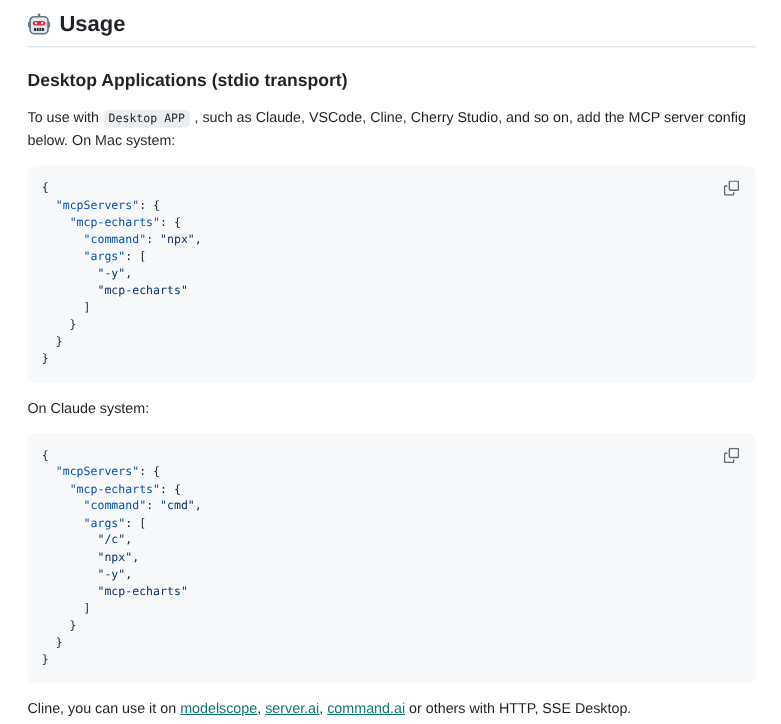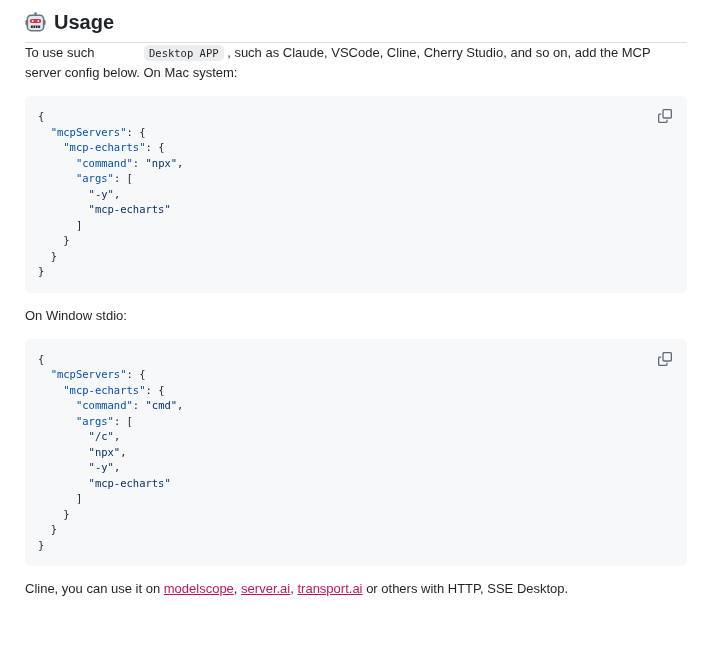--- a/index.html
+++ b/index.html
@@ -27,21 +27,20 @@
 
   p { font-size: 13px; line-height: 20px; margin-bottom: 13px; }
 
   code.inline-code {
     font-family: "DejaVu Sans Mono", monospace;
     font-size: 10.5px;
     background: rgba(175,184,193,0.25);
     padding: 2px 5px;
     border-radius: 5px;
     white-space: nowrap;
-    margin-left: 46px;
   }
 
   .codeblock {
     position: relative;
     background: #f6f8fa;
     border-radius: 6px;
     margin-bottom: 13px;
   }
   pre.code {
     padding: 13px;
@@ -57,21 +56,21 @@
 
   .copy-btn {
     position: absolute; top: 7px; right: 9px;
     width: 26px; height: 26px;
     background: transparent; border: none; border-radius: 4px;
     display: flex; align-items: center; justify-content: center;
     cursor: pointer;
   }
   .copy-btn svg { fill: #636c76; }
 
-  a.md-link { color: #be185d; text-decoration: underline; cursor: pointer; }
+  a.md-link { color: #0f766e; text-decoration: underline; cursor: pointer; }
   .footer-p { margin-bottom: 0; }
 </style>
 </head>
 <body>
 
 <div class="page">
 
   <h2 class="usage-h">
     <span class="emoji">
       <svg viewBox="0 0 36 36" width="21" height="21" aria-hidden="true">
@@ -85,44 +84,45 @@
         <circle cx="22.8" cy="15.5" r="1.7" fill="#ffffff"></circle>
         <rect x="10" y="23" width="16" height="4.6" rx="1.2" fill="#292f33"></rect>
         <line x1="14" y1="23" x2="14" y2="27.6" stroke="#e1e8ed" stroke-width="1.1"></line>
         <line x1="18" y1="23" x2="18" y2="27.6" stroke="#e1e8ed" stroke-width="1.1"></line>
         <line x1="22" y1="23" x2="22" y2="27.6" stroke="#e1e8ed" stroke-width="1.1"></line>
       </svg>
     </span>
     <span>Usage</span>
   </h2>
 
+  <h3 class="section-h">Desktop Applications (stdio transport)</h3>
 
-  <p><span>To use such </span><code class="inline-code">Desktop APP</code><span> , such as Claude, VSCode, Cline, Cherry Studio, and so on, add the MCP server config below. On Mac system:</span></p>
+  <p><span>To use with </span><code class="inline-code">Desktop APP</code><span> , such as Claude, VSCode, Cline, Cherry Studio, and so on, add the MCP server config below. On Mac system:</span></p>
 
   <div class="codeblock">
     <pre class="code"><div class="code-line"><span class="tok-pun">{</span></div><div class="code-line"><span class="tok-pun">  </span><span class="tok-key">"mcpServers"</span><span class="tok-pun">: {</span></div><div class="code-line"><span class="tok-pun">    </span><span class="tok-key">"mcp-echarts"</span><span class="tok-pun">: {</span></div><div class="code-line"><span class="tok-pun">      </span><span class="tok-key">"command"</span><span class="tok-pun">: </span><span class="tok-str">"npx"</span><span class="tok-pun">,</span></div><div class="code-line"><span class="tok-pun">      </span><span class="tok-key">"args"</span><span class="tok-pun">: [</span></div><div class="code-line"><span class="tok-pun">        </span><span class="tok-str">"-y"</span><span class="tok-pun">,</span></div><div class="code-line"><span class="tok-pun">        </span><span class="tok-str">"mcp-echarts"</span></div><div class="code-line"><span class="tok-pun">      ]</span></div><div class="code-line"><span class="tok-pun">    }</span></div><div class="code-line"><span class="tok-pun">  }</span></div><div class="code-line"><span class="tok-pun">}</span></div></pre>
     <button class="copy-btn">
       <span style="display:inline-flex">
         <svg viewBox="0 0 16 16" width="14" height="14" aria-hidden="true">
           <path d="M0 6.75C0 5.784.784 5 1.75 5h1.5a.75.75 0 0 1 0 1.5h-1.5a.25.25 0 0 0-.25.25v7.5c0 .138.112.25.25.25h7.5a.25.25 0 0 0 .25-.25v-1.5a.75.75 0 0 1 1.5 0v1.5A1.75 1.75 0 0 1 9.25 16h-7.5A1.75 1.75 0 0 1 0 14.25Z"></path>
           <path d="M5 1.75C5 .784 5.784 0 6.75 0h7.5C15.216 0 16 .784 16 1.75v7.5A1.75 1.75 0 0 1 14.25 11h-7.5A1.75 1.75 0 0 1 5 9.25Zm1.75-.25a.25.25 0 0 0-.25.25v7.5c0 .138.112.25.25.25h7.5a.25.25 0 0 0 .25-.25v-7.5a.25.25 0 0 0-.25-.25Z"></path>
         </svg>
       </span>
     </button>
   </div>
 
-  <p>On Window stdio:</p>
+  <p>On Claude system:</p>
 
   <div class="codeblock">
     <pre class="code"><div class="code-line"><span class="tok-pun">{</span></div><div class="code-line"><span class="tok-pun">  </span><span class="tok-key">"mcpServers"</span><span class="tok-pun">: {</span></div><div class="code-line"><span class="tok-pun">    </span><span class="tok-key">"mcp-echarts"</span><span class="tok-pun">: {</span></div><div class="code-line"><span class="tok-pun">      </span><span class="tok-key">"command"</span><span class="tok-pun">: </span><span class="tok-str">"cmd"</span><span class="tok-pun">,</span></div><div class="code-line"><span class="tok-pun">      </span><span class="tok-key">"args"</span><span class="tok-pun">: [</span></div><div class="code-line"><span class="tok-pun">        </span><span class="tok-str">"/c"</span><span class="tok-pun">,</span></div><div class="code-line"><span class="tok-pun">        </span><span class="tok-str">"npx"</span><span class="tok-pun">,</span></div><div class="code-line"><span class="tok-pun">        </span><span class="tok-str">"-y"</span><span class="tok-pun">,</span></div><div class="code-line"><span class="tok-pun">        </span><span class="tok-str">"mcp-echarts"</span></div><div class="code-line"><span class="tok-pun">      ]</span></div><div class="code-line"><span class="tok-pun">    }</span></div><div class="code-line"><span class="tok-pun">  }</span></div><div class="code-line"><span class="tok-pun">}</span></div></pre>
     <button class="copy-btn">
       <span style="display:inline-flex">
         <svg viewBox="0 0 16 16" width="14" height="14" aria-hidden="true">
           <path d="M0 6.75C0 5.784.784 5 1.75 5h1.5a.75.75 0 0 1 0 1.5h-1.5a.25.25 0 0 0-.25.25v7.5c0 .138.112.25.25.25h7.5a.25.25 0 0 0 .25-.25v-1.5a.75.75 0 0 1 1.5 0v1.5A1.75 1.75 0 0 1 9.25 16h-7.5A1.75 1.75 0 0 1 0 14.25Z"></path>
           <path d="M5 1.75C5 .784 5.784 0 6.75 0h7.5C15.216 0 16 .784 16 1.75v7.5A1.75 1.75 0 0 1 14.25 11h-7.5A1.75 1.75 0 0 1 5 9.25Zm1.75-.25a.25.25 0 0 0-.25.25v7.5c0 .138.112.25.25.25h7.5a.25.25 0 0 0 .25-.25v-7.5a.25.25 0 0 0-.25-.25Z"></path>
         </svg>
       </span>
     </button>
   </div>
 
-  <p class="footer-p"><span>Cline, you can use it on </span><a class="md-link">modelscope</a><span>, </span><a class="md-link">server.ai</a><span>, </span><a class="md-link">transport.ai</a><span> or others with HTTP, SSE Desktop.</span></p>
+  <p class="footer-p"><span>Cline, you can use it on </span><a class="md-link">modelscope</a><span>, </span><a class="md-link">server.ai</a><span>, </span><a class="md-link">command.ai</a><span> or others with HTTP, SSE Desktop.</span></p>
 
 </div>
 
 </body></html>

